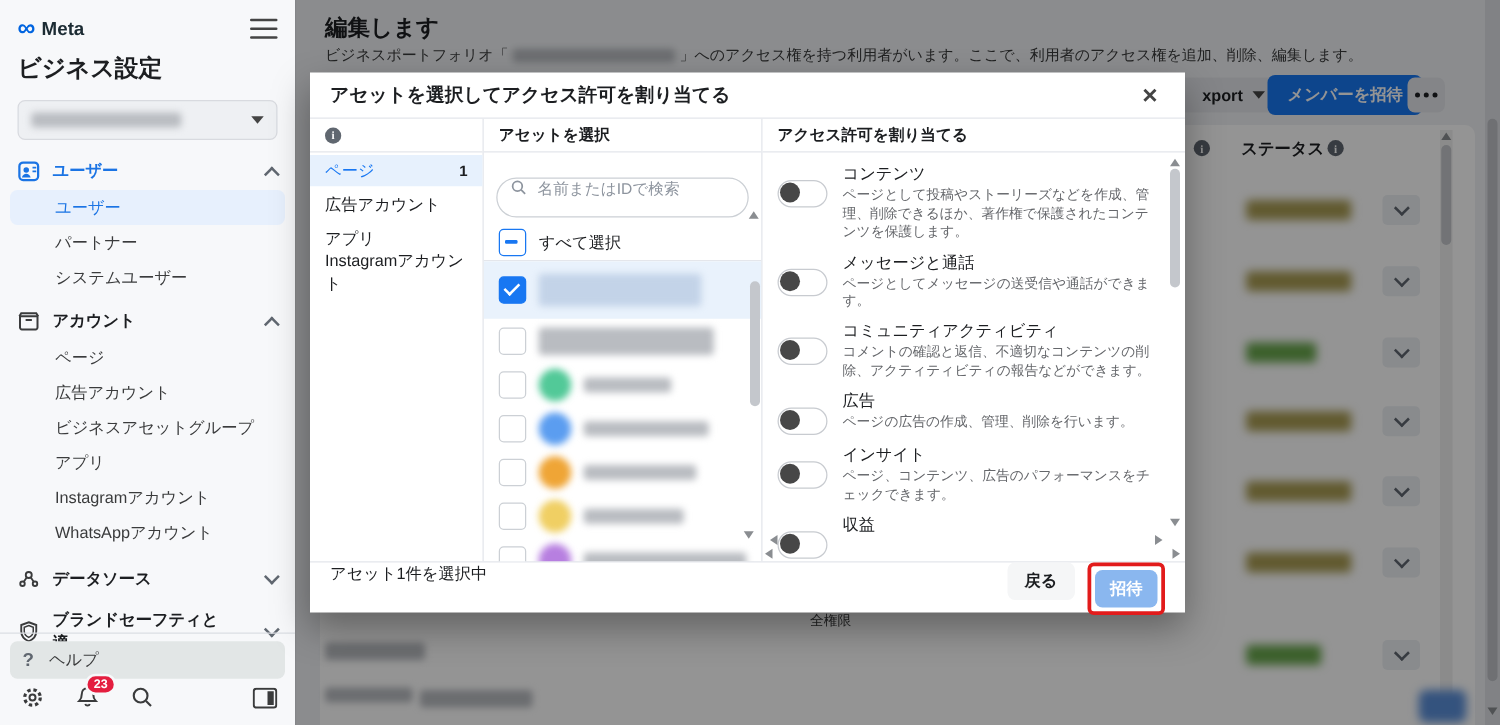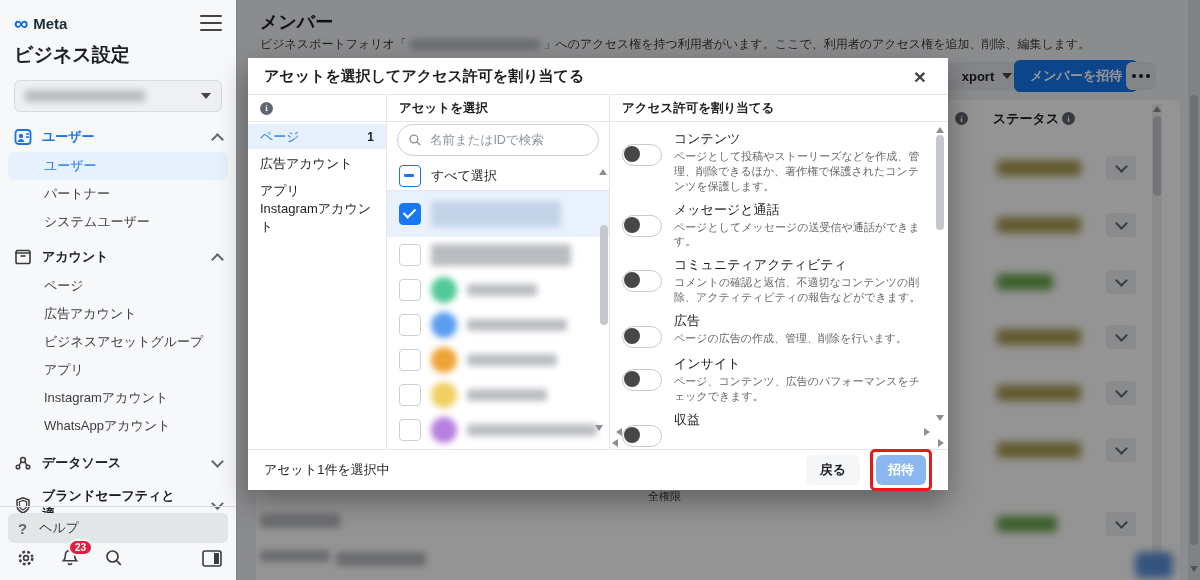--- a/index.html
+++ b/index.html
@@ -79,22 +79,22 @@
   .close-btn::after{content:"×";font-size:21px;line-height:1}
   .m-body{flex:1;display:flex;min-height:0;position:relative}
   .col-h{height:26px;display:flex;align-items:center;gap:6px;padding:0 12px;font-weight:bold;font-size:12.5px;
          border-bottom:1px solid #e4e6eb;flex:0 0 26px}
   .col1{width:157px;border-right:1px solid #e4e6eb;display:flex;flex-direction:column}
   .atype{height:25px;display:flex;align-items:center;padding:0 12px;margin-top:2px;cursor:pointer}
   .atype.active{background:#e7f1fd;color:#1877f2}
   .atype .grow{flex:1}
   .atype .count{font-weight:bold;color:#1c1e21;font-size:12px}
   .col2{width:223px;border-right:1px solid #e4e6eb;position:relative;display:flex;flex-direction:column}
-  .search-box{margin:2px 10px 6px;height:30px;border:1px solid #ccd0d5;border-radius:16px;display:flex;
-              align-items:center;padding:0 10px;gap:6px}
+  .search-box{margin:20px 10px 6px;height:30px;border:1px solid #ccd0d5;border-radius:16px;display:flex;
+              align-items:flex-start;padding:0 10px;gap:6px}
   .search-box input{border:0;outline:0;width:150px;font-size:12.5px;background:transparent;color:#1c1e21}
   .search-box input::placeholder{color:#8d949e}
   .selall{height:28px;display:flex;align-items:center;gap:10px;padding:0 12px;border-bottom:1px solid #e4e6eb}
   .cb{width:20px;height:20px;border-radius:4px;flex:0 0 20px;position:relative;background:#fff;border:1px solid #ccd0d5}
   .cb.indet{border-color:#1877f2}
   .cb.indet::after{content:"";position:absolute;left:4px;top:8px;width:10px;height:2.5px;background:#1877f2;border-radius:1px}
   .cb.checked{background:#1877f2;border-color:#1877f2}
   .cb.checked::after{content:"";position:absolute;left:6px;top:2px;width:5px;height:10px;
                      border-right:2.5px solid #fff;border-bottom:2.5px solid #fff;transform:rotate(45deg)}
   .alist{flex:1;overflow:hidden;position:relative}
@@ -106,21 +106,21 @@
   .perm-wrap{padding:8px 22px 0 12px;overflow:hidden;flex:1}
   .perm-sub{font-weight:bold;font-size:13px;margin-bottom:6px}
   .perm{display:flex;gap:12px;margin-bottom:7px}
   .toggle{width:38px;height:20px;border-radius:11px;background:#fff;border:1px solid #c8cbd0;position:relative;
           flex:0 0 38px;margin-top:14px;cursor:pointer}
   .toggle::after{content:"";position:absolute;left:1px;top:1px;width:16px;height:16px;border-radius:50%;background:#474747}
   .perm-title{font-size:13px;color:#1c1e21}
   .perm-desc{font-size:11px;line-height:1.35;color:#65676b;width:252px;margin-top:1px}
   .c3scroll-thumb{position:absolute;right:4px;top:40px;width:8px;height:95px;background:#c4c7cc;border-radius:4px}
   .hbar{position:absolute;height:10px;display:flex;align-items:center;justify-content:space-between;padding:0 2px}
-  .m-foot{height:40px;border-top:1px solid #e4e6eb;display:flex;align-items:center;padding:0 16px;gap:10px;flex:0 0 40px}
+  .m-foot{height:40px;border-top:1px solid #e4e6eb;display:flex;align-items:flex-start;padding:0 16px;gap:10px;flex:0 0 40px}
   .m-foot .grow{flex:1}
   .back-btn{height:30px;padding:0 14px;background:#f5f6f7;color:#1c1e21;font-weight:bold}
   .red-box{border:3px solid #e21b1b;border-radius:5px;padding:3px}
   .invite-btn{height:30px;padding:0 12px;background:#8ab7ef;color:#fff;font-weight:bold}
   svg{display:block}
 </style>
 </head>
 <body>
 
 <aside class="sidebar">
@@ -236,21 +236,21 @@
     </svg>
     <span class="spacer"></span>
     <svg width="20" height="18" viewBox="0 0 20 18">
       <rect x="1" y="1" width="18" height="15" rx="2" fill="none" stroke="#3a3b3c" stroke-width="1.6"></rect>
       <rect x="12" y="3" width="5" height="11" fill="#3a3b3c"></rect>
     </svg>
   </div>
 </aside>
 
 <div class="main">
-  <div class="page-title">メンバー</div>
+  <div class="page-title">編集します</div>
   <div class="page-desc">
     <span>ビジネスポートフォリオ「</span>
     <span class="redact" style="width:130px;height:11px;vertical-align:middle"></span>
     <span>」へのアクセス権を持つ利用者がいます。ここで、利用者のアクセス権を追加、削除、編集します。</span>
   </div>
   <div class="export-frag btn">
     <span>xport</span>
     <span class="caret-down"></span>
   </div>
   <div class="invite-main btn">メンバーを招待</div>

